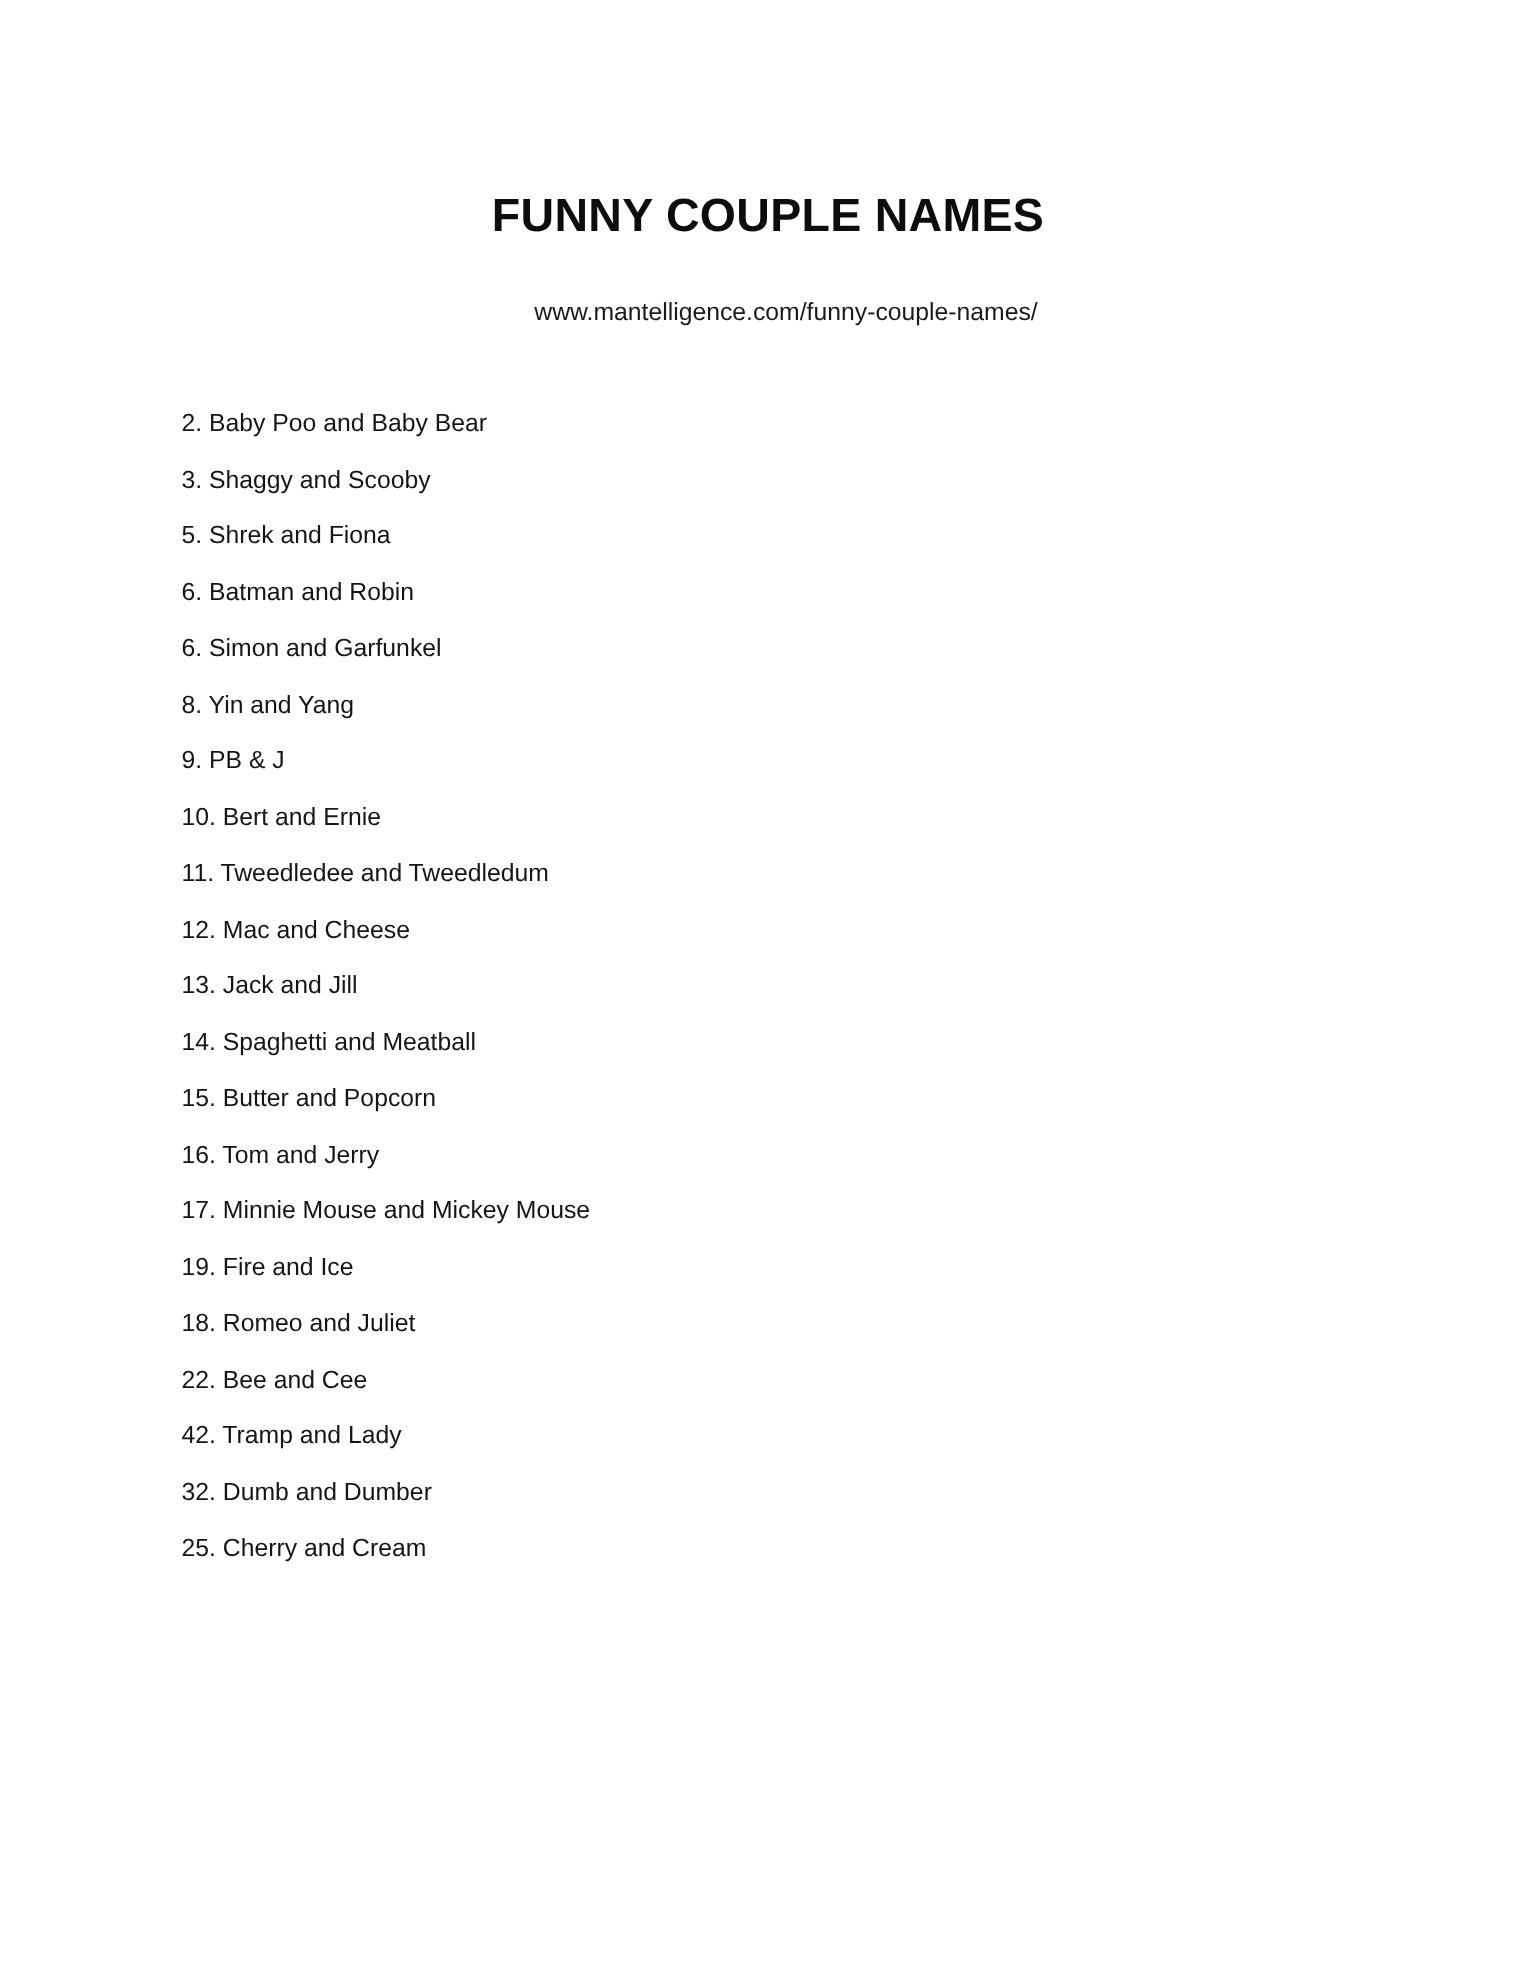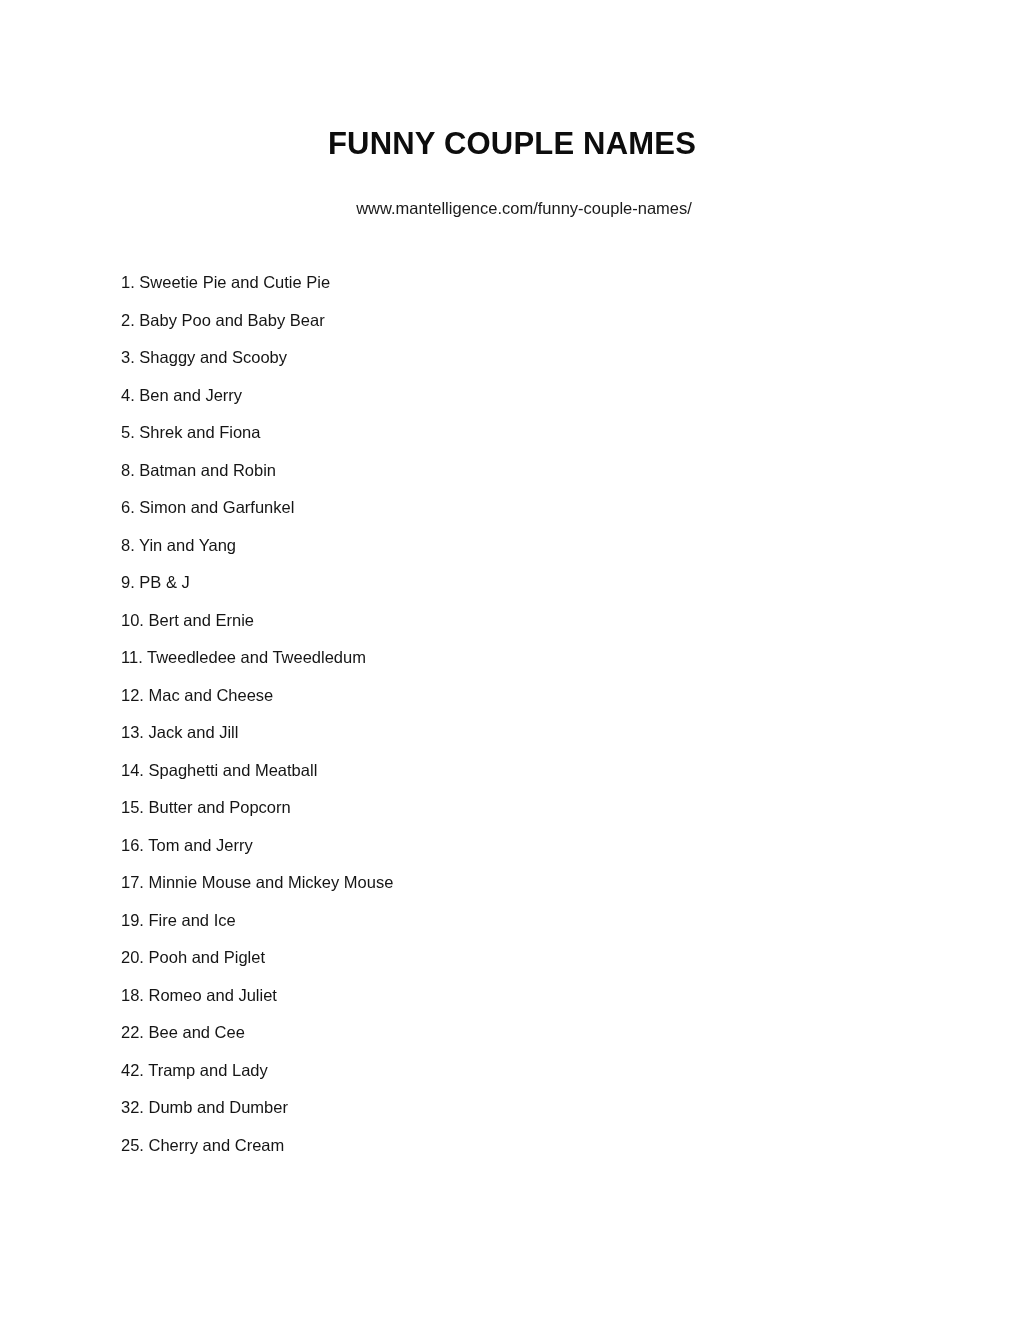--- a/index.html
+++ b/index.html
@@ -61,38 +61,35 @@
       white-space: nowrap;
     }
   </style>
 </head>
 <body>
 
 <div class="page">
   <h1 class="title">FUNNY COUPLE NAMES</h1>
   <div class="url">www.mantelligence.com/funny-couple-names/</div>
   <ul class="list">
-    <li class="list-item">1. Sweetie Pie and Cutie Pie</li>
     <li class="list-item">2. Baby Poo and Baby Bear</li>
     <li class="list-item">3. Shaggy and Scooby</li>
-    <li class="list-item">4. Ben and Jerry</li>
     <li class="list-item">5. Shrek and Fiona</li>
-    <li class="list-item">8. Batman and Robin</li>
+    <li class="list-item">6. Batman and Robin</li>
     <li class="list-item">6. Simon and Garfunkel</li>
     <li class="list-item">8. Yin and Yang</li>
     <li class="list-item">9. PB &amp; J</li>
     <li class="list-item">10. Bert and Ernie</li>
     <li class="list-item">11. Tweedledee and Tweedledum</li>
     <li class="list-item">12. Mac and Cheese</li>
     <li class="list-item">13. Jack and Jill</li>
     <li class="list-item">14. Spaghetti and Meatball</li>
     <li class="list-item">15. Butter and Popcorn</li>
     <li class="list-item">16. Tom and Jerry</li>
     <li class="list-item">17. Minnie Mouse and Mickey Mouse</li>
     <li class="list-item">19. Fire and Ice</li>
-    <li class="list-item">20. Pooh and Piglet</li>
     <li class="list-item">18. Romeo and Juliet</li>
     <li class="list-item">22. Bee and Cee</li>
     <li class="list-item">42. Tramp and Lady</li>
     <li class="list-item">32. Dumb and Dumber</li>
     <li class="list-item">25. Cherry and Cream</li>
   </ul>
 </div>
 
 </body></html>

